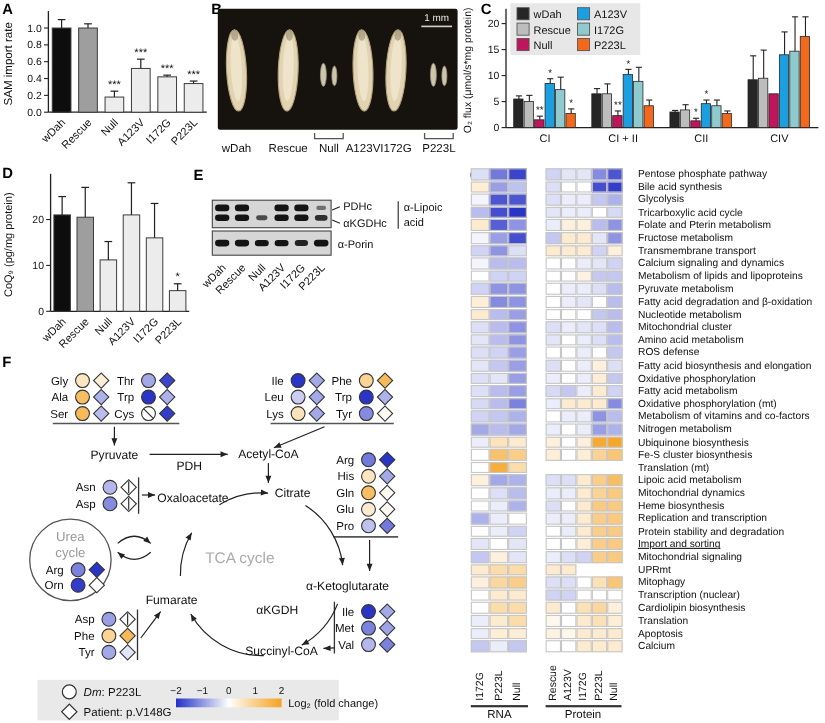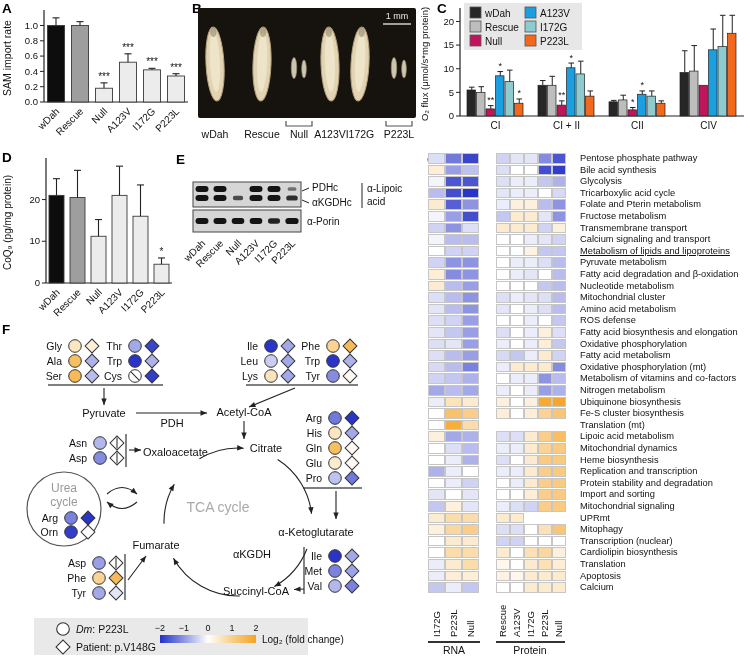--- a/index.html
+++ b/index.html
@@ -512,30 +512,30 @@
       <div class="hm-cell" style="left: 124px; top: 72.6px; width: 13.5px; height: 10.7px; background: rgb(253, 240, 220);"></div>
       <div class="hm-rowlabel" style="top: 72.6px;">Transmembrane transport</div>
       <div class="hm-cell" style="left: 0px; top: 84.2px; width: 16.5px; height: 10.7px; background: rgb(244, 244, 252);"></div>
       <div class="hm-cell" style="left: 17px; top: 84.2px; width: 16.5px; height: 10.7px; background: rgb(185, 188, 237);"></div>
       <div class="hm-cell" style="left: 34px; top: 84.2px; width: 16.5px; height: 10.7px; background: rgb(185, 188, 237);"></div>
       <div class="hm-cell" style="left: 68px; top: 84.2px; width: 13.5px; height: 10.7px; background: rgb(255, 255, 255);"></div>
       <div class="hm-cell" style="left: 82px; top: 84.2px; width: 13.5px; height: 10.7px; background: rgb(255, 255, 255);"></div>
       <div class="hm-cell" style="left: 96px; top: 84.2px; width: 13.5px; height: 10.7px; background: rgb(236, 237, 250);"></div>
       <div class="hm-cell" style="left: 110px; top: 84.2px; width: 13.5px; height: 10.7px; background: rgb(228, 230, 248);"></div>
       <div class="hm-cell" style="left: 124px; top: 84.2px; width: 13.5px; height: 10.7px; background: rgb(208, 211, 243);"></div>
-      <div class="hm-rowlabel" style="top: 84.2px;">Calcium signaling and transport</div>
+      <div class="hm-rowlabel" style="top: 84.2px;">Calcium signaling and dynamics</div>
       <div class="hm-cell" style="left: 0px; top: 95.8px; width: 16.5px; height: 10.7px; background: rgb(255, 255, 255);"></div>
       <div class="hm-cell" style="left: 17px; top: 95.8px; width: 16.5px; height: 10.7px; background: rgb(208, 211, 243);"></div>
       <div class="hm-cell" style="left: 34px; top: 95.8px; width: 16.5px; height: 10.7px; background: rgb(208, 211, 243);"></div>
       <div class="hm-cell" style="left: 68px; top: 95.8px; width: 13.5px; height: 10.7px; background: rgb(255, 255, 255);"></div>
       <div class="hm-cell" style="left: 82px; top: 95.8px; width: 13.5px; height: 10.7px; background: rgb(255, 255, 255);"></div>
       <div class="hm-cell" style="left: 96px; top: 95.8px; width: 13.5px; height: 10.7px; background: rgb(254, 243, 227);"></div>
       <div class="hm-cell" style="left: 110px; top: 95.8px; width: 13.5px; height: 10.7px; background: rgb(196, 199, 240);"></div>
       <div class="hm-cell" style="left: 124px; top: 95.8px; width: 13.5px; height: 10.7px; background: rgb(196, 199, 240);"></div>
-      <div class="hm-rowlabel" style="top: 95.8px; text-decoration: underline;">Metabolism of lipids and lipoproteins</div>
+      <div class="hm-rowlabel" style="top: 95.8px;">Metabolism of lipids and lipoproteins</div>
       <div class="hm-cell" style="left: 0px; top: 107.4px; width: 16.5px; height: 10.7px; background: rgb(208, 211, 243);"></div>
       <div class="hm-cell" style="left: 17px; top: 107.4px; width: 16.5px; height: 10.7px; background: rgb(143, 148, 226);"></div>
       <div class="hm-cell" style="left: 34px; top: 107.4px; width: 16.5px; height: 10.7px; background: rgb(143, 148, 226);"></div>
       <div class="hm-cell" style="left: 68px; top: 107.4px; width: 13.5px; height: 10.7px; background: rgb(255, 255, 255);"></div>
       <div class="hm-cell" style="left: 82px; top: 107.4px; width: 13.5px; height: 10.7px; background: rgb(236, 237, 250);"></div>
       <div class="hm-cell" style="left: 96px; top: 107.4px; width: 13.5px; height: 10.7px; background: rgb(236, 237, 250);"></div>
       <div class="hm-cell" style="left: 110px; top: 107.4px; width: 13.5px; height: 10.7px; background: rgb(221, 223, 246);"></div>
       <div class="hm-cell" style="left: 124px; top: 107.4px; width: 13.5px; height: 10.7px; background: rgb(185, 188, 237);"></div>
       <div class="hm-rowlabel" style="top: 107.4px;">Pyruvate metabolism</div>
       <div class="hm-cell" style="left: 0px; top: 119px; width: 16.5px; height: 10.7px; background: rgb(253, 238, 213);"></div>
@@ -705,21 +705,21 @@
       <div class="hm-cell" style="left: 124px; top: 327.8px; width: 13.5px; height: 10.7px; background: rgb(249, 202, 128);"></div>
       <div class="hm-rowlabel" style="top: 327.8px;">Protein stability and degradation</div>
       <div class="hm-cell" style="left: 0px; top: 339.4px; width: 16.5px; height: 10.7px; background: rgb(228, 230, 248);"></div>
       <div class="hm-cell" style="left: 17px; top: 339.4px; width: 16.5px; height: 10.7px; background: rgb(255, 255, 255);"></div>
       <div class="hm-cell" style="left: 34px; top: 339.4px; width: 16.5px; height: 10.7px; background: rgb(228, 230, 248);"></div>
       <div class="hm-cell" style="left: 68px; top: 339.4px; width: 13.5px; height: 10.7px; background: rgb(255, 255, 255);"></div>
       <div class="hm-cell" style="left: 82px; top: 339.4px; width: 13.5px; height: 10.7px; background: rgb(255, 255, 255);"></div>
       <div class="hm-cell" style="left: 96px; top: 339.4px; width: 13.5px; height: 10.7px; background: rgb(253, 238, 213);"></div>
       <div class="hm-cell" style="left: 110px; top: 339.4px; width: 13.5px; height: 10.7px; background: rgb(250, 206, 138);"></div>
       <div class="hm-cell" style="left: 124px; top: 339.4px; width: 13.5px; height: 10.7px; background: rgb(249, 202, 128);"></div>
-      <div class="hm-rowlabel" style="top: 339.4px;">Import and sorting</div>
+      <div class="hm-rowlabel" style="top: 339.4px; text-decoration: underline;">Import and sorting</div>
       <div class="hm-cell" style="left: 0px; top: 351px; width: 16.5px; height: 10.7px; background: rgb(196, 199, 240);"></div>
       <div class="hm-cell" style="left: 17px; top: 351px; width: 16.5px; height: 10.7px; background: rgb(253, 240, 220);"></div>
       <div class="hm-cell" style="left: 34px; top: 351px; width: 16.5px; height: 10.7px; background: rgb(228, 230, 248);"></div>
       <div class="hm-cell" style="left: 68px; top: 351px; width: 13.5px; height: 10.7px; background: rgb(236, 237, 250);"></div>
       <div class="hm-cell" style="left: 82px; top: 351px; width: 13.5px; height: 10.7px; background: rgb(221, 223, 246);"></div>
       <div class="hm-cell" style="left: 96px; top: 351px; width: 13.5px; height: 10.7px; background: rgb(208, 211, 243);"></div>
       <div class="hm-cell" style="left: 110px; top: 351px; width: 13.5px; height: 10.7px; background: rgb(250, 206, 138);"></div>
       <div class="hm-cell" style="left: 124px; top: 351px; width: 13.5px; height: 10.7px; background: rgb(249, 202, 128);"></div>
       <div class="hm-rowlabel" style="top: 351px;">Mitochondrial signaling</div>
       <div class="hm-cell" style="left: 0px; top: 362.6px; width: 16.5px; height: 10.7px; background: rgb(253, 235, 207);"></div>

